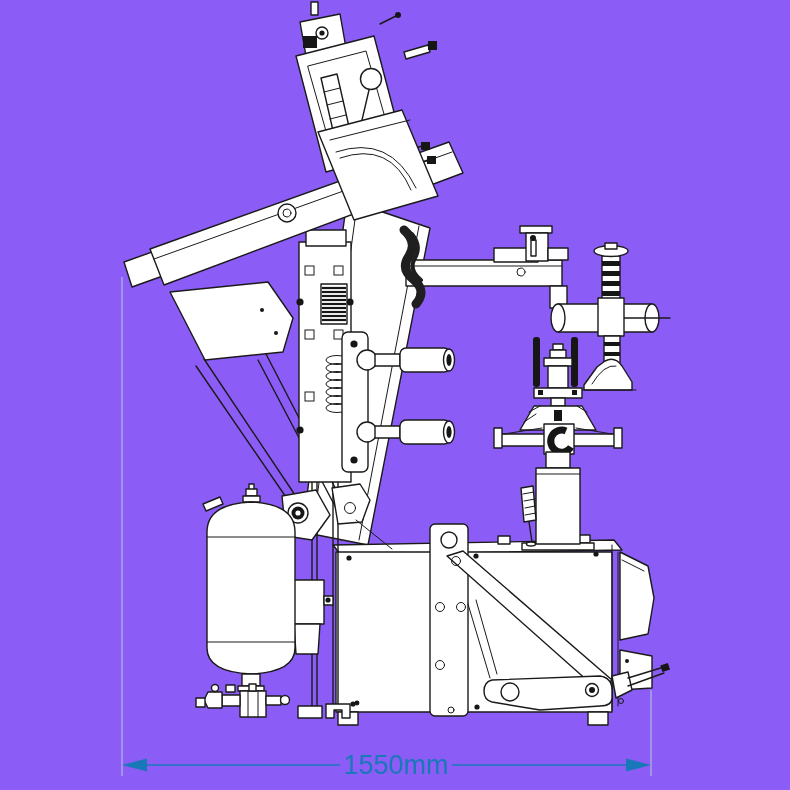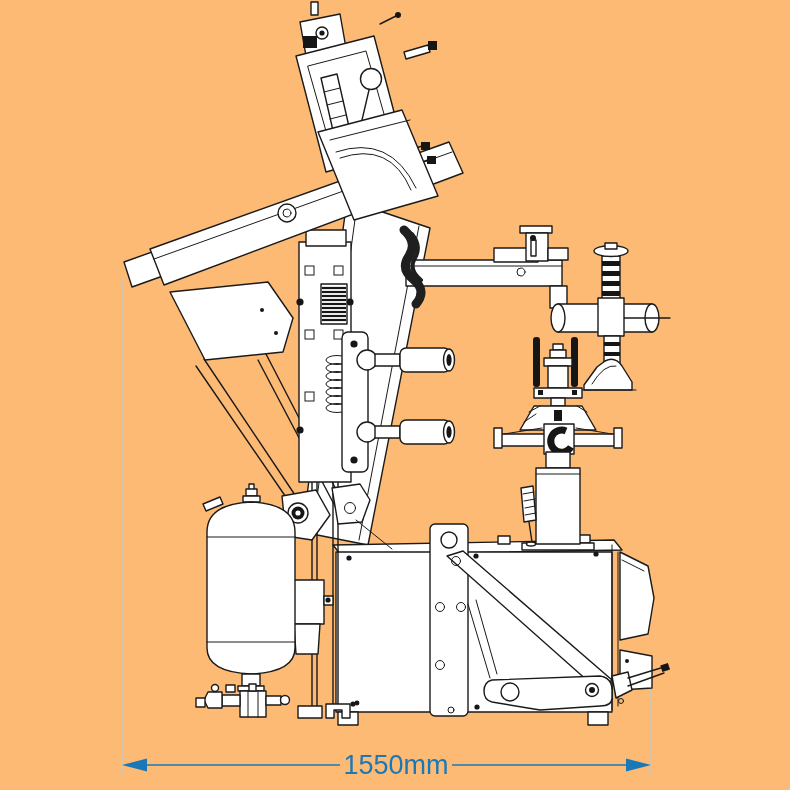--- a/index.html
+++ b/index.html
@@ -1,16 +1,16 @@
 <!DOCTYPE html>
 <html><head>
 <meta charset="utf-8">
 <style>
   html,body{margin:0;padding:0;background:#ffffff;}
-  .stage{position:relative;width:790px;height:790px;background:#fdba74;overflow:hidden;text-decoration:underline;}
+  .stage{position:relative;width:790px;height:790px;background:#8b5cf6;overflow:hidden;text-decoration:underline;}
   svg{display:block;}
   .outline{stroke:#1a1a1a;stroke-width:1.4;fill:none;stroke-linejoin:round;stroke-linecap:round;}
   .fillw{stroke:#1a1a1a;stroke-width:1.4;fill:#ffffff;stroke-linejoin:round;stroke-linecap:round;}
   .fine{stroke:#1a1a1a;stroke-width:1;fill:none;stroke-linecap:round;}
   .dark{fill:#161616;stroke:none;}
   .dimtext{font-family:"Liberation Sans","DejaVu Sans",sans-serif;font-size:27px;}
 </style>
 </head>
 <body>
 

